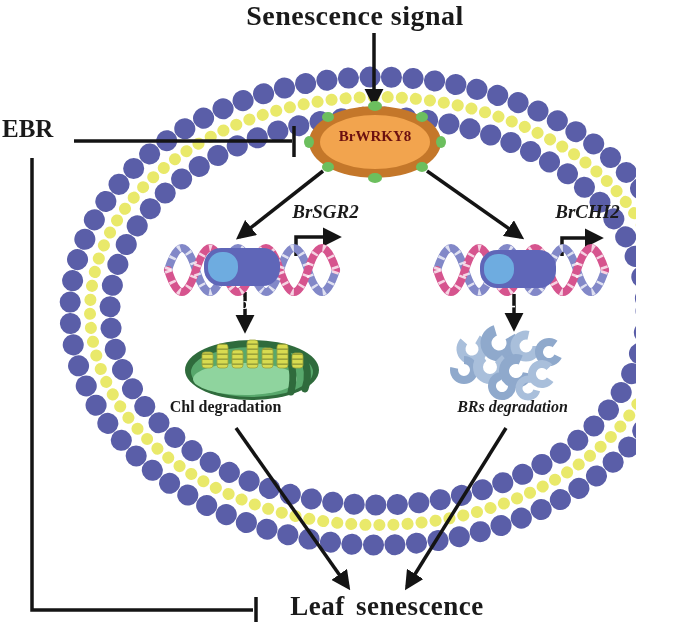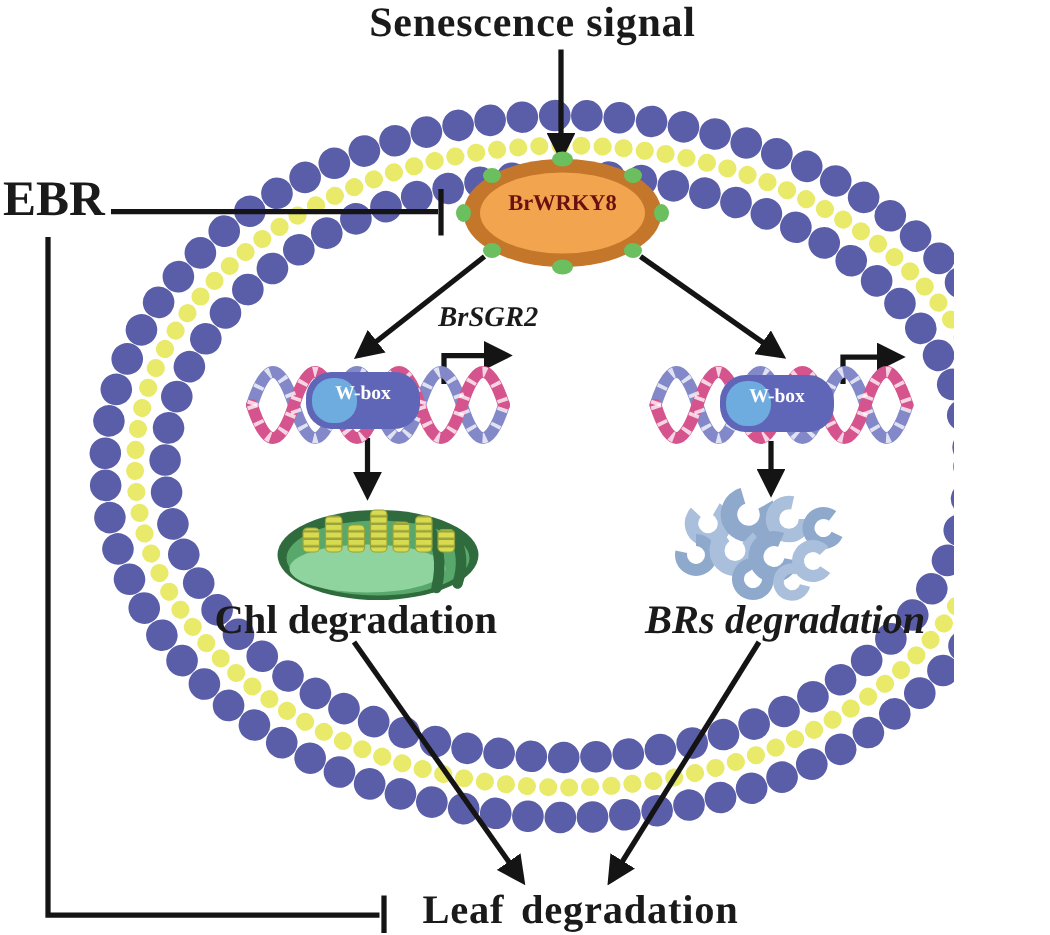--- a/index.html
+++ b/index.html
@@ -1,29 +1,29 @@
 <!DOCTYPE html>
 <html style="--text: #1a1a1a; --arrow: #141414; --membrane_head: #5a5ea8; --membrane_tail: #e9e96a; --tf_fill: #f2a44e; --tf_border: #c4772a; --tf_tab: #6cbf5e; --tf_text: #6b1010; --wbox_fill: #5f66b8; --wbox_light: #6fb0e2; --dna_pink: #d6548e; --dna_blue: #8288c8; --chl_dark: #2f6b3c; --chl_mid: #58a86c; --chl_light: #8fd49e; --grana: #d8db50; --grana_line: #9aa23a; --cloud: #a9bfdb; --cloud_shade: #8fa9cc;"><head>
 <meta charset="utf-8">
 <style>
   html,body{margin:0;padding:0;background:#fff;}
   #stage{position:relative;width:636px;height:623px;background:#ffffff;overflow:hidden;
          font-family:"Liberation Serif","DejaVu Serif",serif;}
   svg{position:absolute;left:0;top:0;}
   .lbl{position:absolute;font-weight:bold;color:var(--text);text-align:center;line-height:1.05;white-space:nowrap;}
   #title{left:170px;top:1px;width:370px;font-size:28px;letter-spacing:.5px;}
-  #ebr{left:2px;top:116px;font-size:33px;}
+  #ebr{left:2px;top:116px;font-size:25px;}
   #tf-label{left:309px;top:129px;width:132px;font-size:15px;color:var(--tf_text);}
   .gene{font-style:italic;font-size:19px;}
   #gene-left{left:278px;top:202px;width:95px;}
   #gene-right{left:540px;top:202px;width:95px;}
-  .wboxlbl{font-size:13px;color:#ffffff;}
+  .wboxlbl{font-size:17px;color:#ffffff;margin-top:40px;}
   #wbox-left-label{left:204px;top:255px;width:76px;}
   #wbox-right-label{left:480px;top:257px;width:76px;}
-  .proc{font-size:27px;}
+  .proc{font-size:16px;}
   #chl-label{left:143px;top:399px;width:165px;}
   #brs-label{left:430px;top:399px;width:165px;font-style:italic;}
   #leaf-label{left:262px;top:592px;width:250px;font-size:27px;letter-spacing:.5px;word-spacing:4px;}
   
   .mem-head{fill:none;stroke:var(--membrane_head);stroke-width:21;stroke-linecap:round;stroke-dasharray:.1 21.5;}
   .mem-tail{fill:none;stroke:var(--membrane_tail);stroke-width:12;stroke-linecap:round;stroke-dasharray:.1 14;}
   .arrow{stroke:var(--arrow);stroke-width:3.5;fill:none;}
   .tbar{stroke:var(--arrow);stroke-width:3.5;}
   .tf-outer{fill:var(--tf_border);}
   .tf-inner{fill:var(--tf_fill);}
@@ -140,18 +140,19 @@
       <circle class="cres" cx="542" cy="374" r="10" stroke="#a9bfdb" stroke-width="8" stroke-dasharray="49 14" transform="rotate(35 542 374)"></circle>
       <circle class="cres" cx="502" cy="386" r="10" stroke="#8fa9cc" stroke-width="8" stroke-dasharray="49 14" transform="rotate(-20 502 386)"></circle>
       <circle class="cres" cx="528" cy="388" r="9" stroke="#a9bfdb" stroke-width="7" stroke-dasharray="44 13" transform="rotate(15 528 388)"></circle>
     </g>
   </svg>
 
   <div class="lbl" id="title">Senescence signal</div>
   <div class="lbl" id="ebr">EBR</div>
   <div class="lbl" id="tf-label">BrWRKY8</div>
   <div class="lbl gene" id="gene-left">BrSGR2</div>
+  <div class="lbl gene" id="gene-right">BrCHI2</div>
   <div class="lbl wboxlbl" id="wbox-left-label">W-box</div>
   <div class="lbl wboxlbl" id="wbox-right-label">W-box</div>
   <div class="lbl proc" id="chl-label">Chl degradation</div>
   <div class="lbl proc" id="brs-label">BRs degradation</div>
-  <div class="lbl" id="leaf-label">Leaf degradation</div>
+  <div class="lbl" id="leaf-label">Leaf senescence</div>
 </div>
 
 </body></html>

